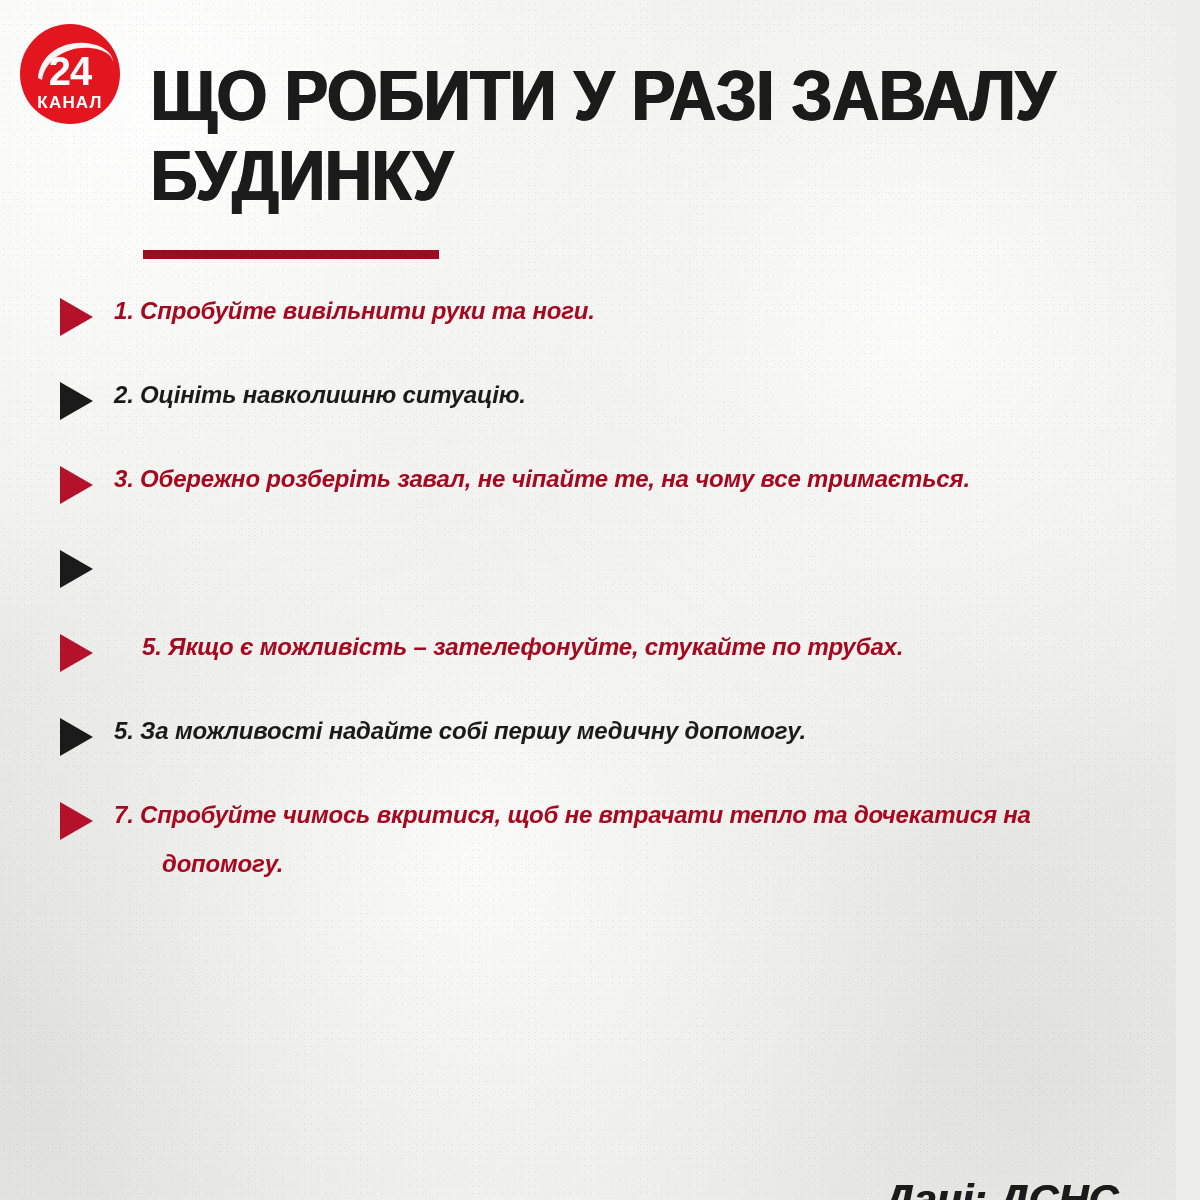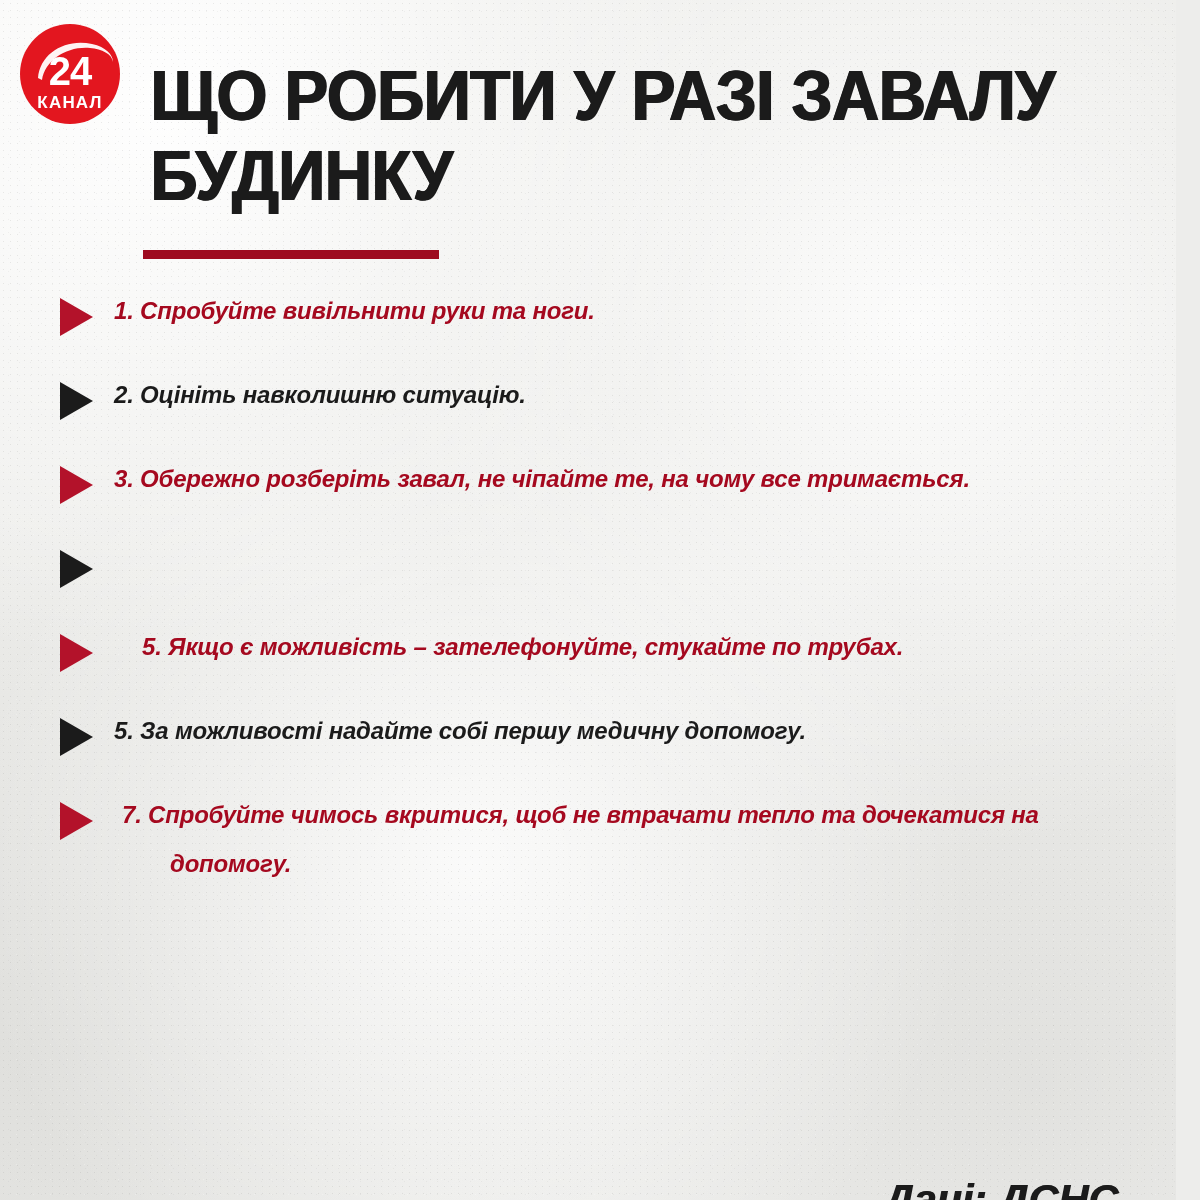--- a/index.html
+++ b/index.html
@@ -127,21 +127,21 @@
   
   .item-text { padding-left: 48px; text-indent: -48px; }
 
   
   .item[data-idx="0"] .item-text { max-width: 860px; }
   .item[data-idx="1"] .item-text { max-width: 860px; }
   .item[data-idx="2"] .item-text { max-width: 920px; }
   .item[data-idx="3"] .item-text { max-width: 952px; }
   .item[data-idx="4"] .item-text { max-width: 1000px; margin-left: 28px; }
   .item[data-idx="5"] .item-text { max-width: 948px; }
-  .item[data-idx="6"] .item-text { max-width: 985px; margin-left: 8px; }
+  .item[data-idx="6"] .item-text { max-width: 985px; }
 
   
   #source {
     position: absolute;
     right: 58px;
     top: 1176px;
     font-family: "Liberation Sans", "DejaVu Sans", sans-serif;
     font-style: italic;
     font-weight: 700;
     font-size: 42px;

